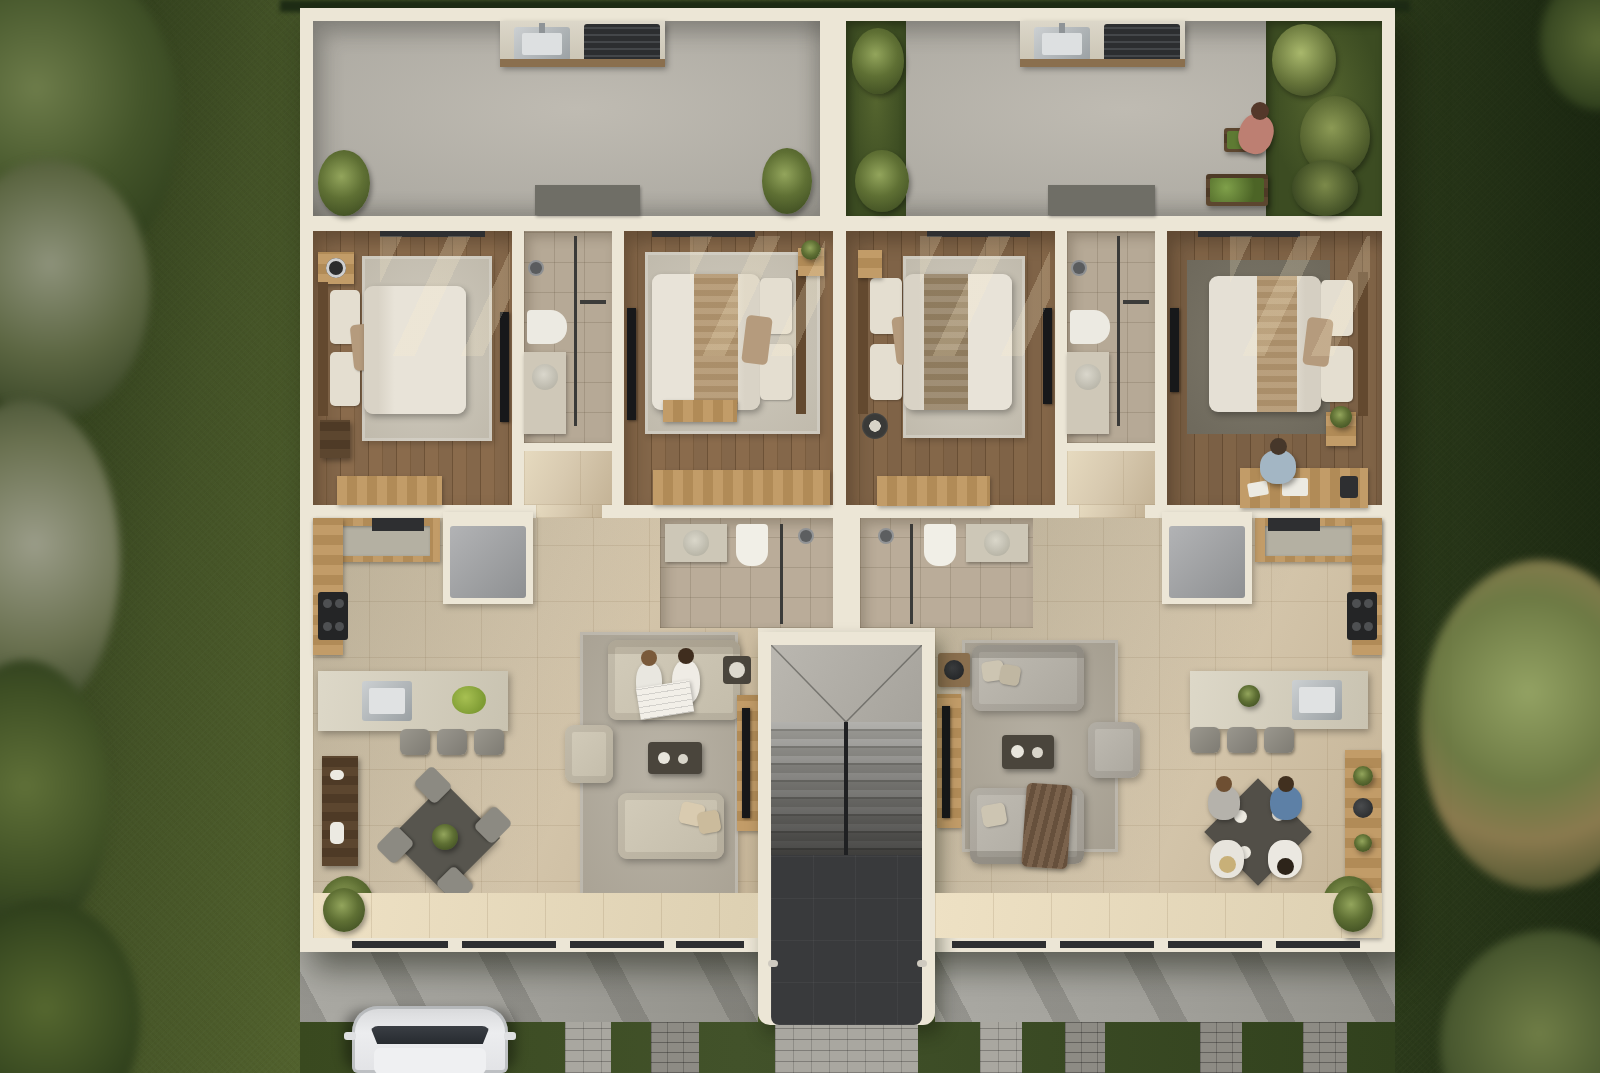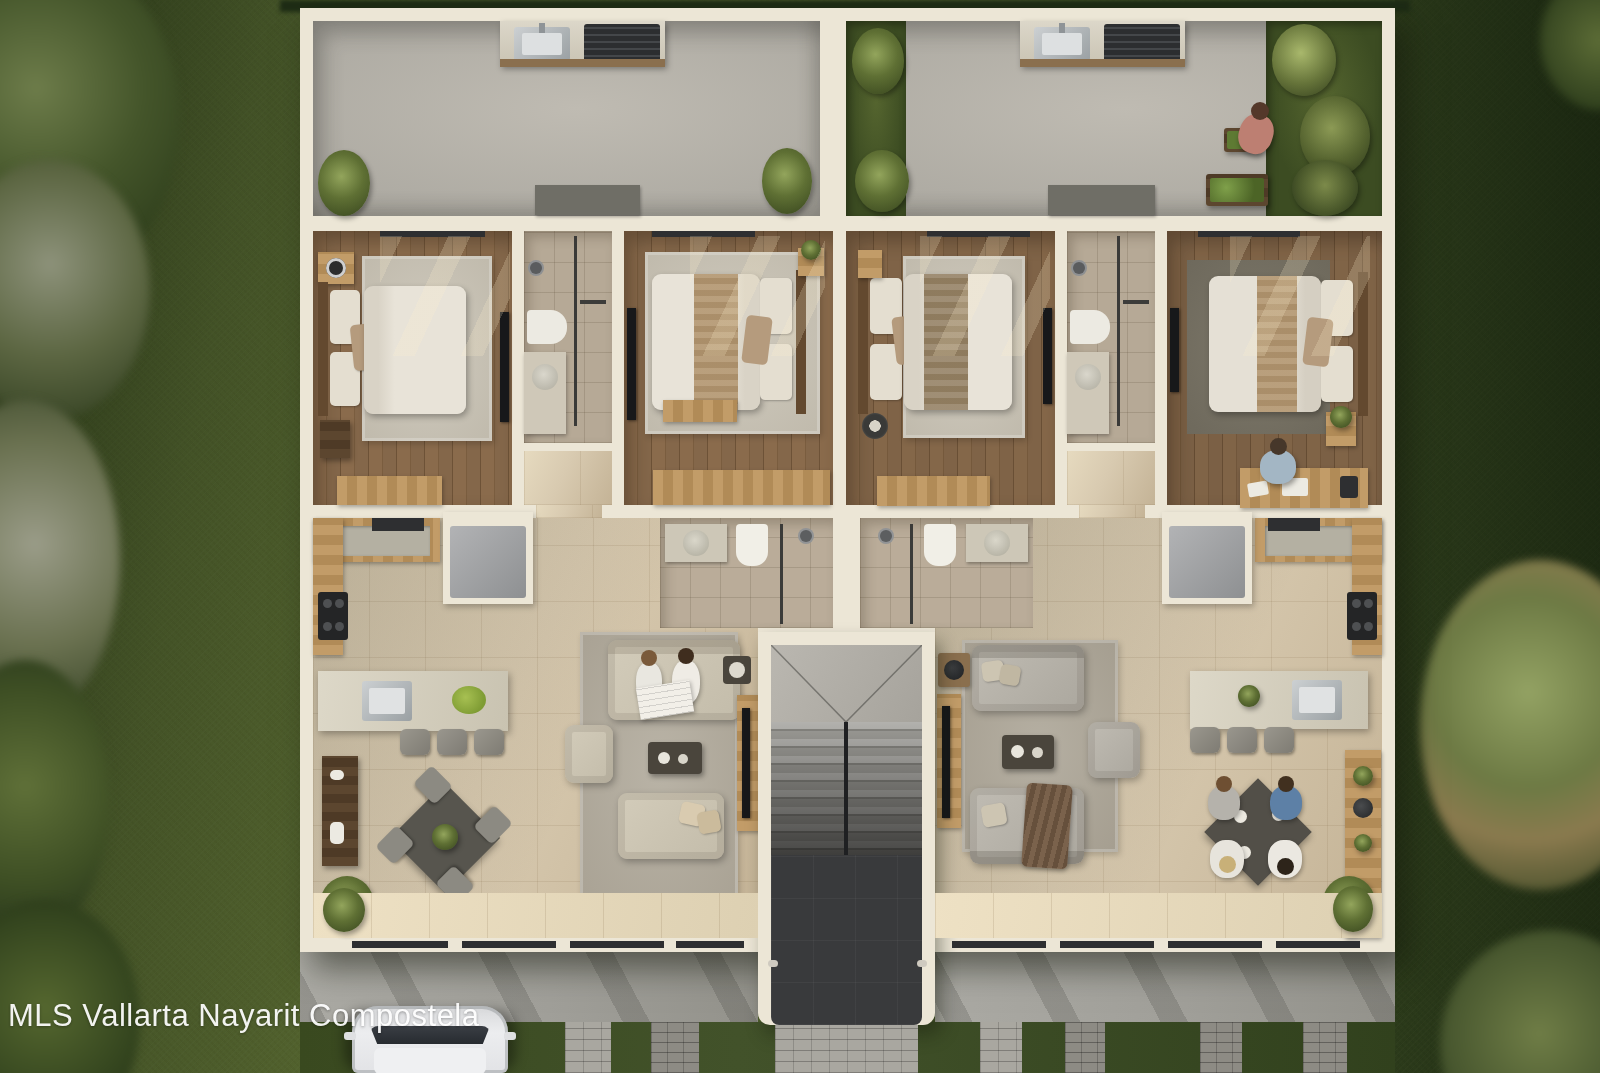--- a/index.html
+++ b/index.html
@@ -438,15 +438,14 @@
   <div class="a plant" style="left:1333px;top:886px;width:40px;height:46px"></div>
   <div class="a drk" style="left:352px;top:941px;width:96px;height:7px"></div>
   <div class="a drk" style="left:462px;top:941px;width:94px;height:7px"></div>
   <div class="a drk" style="left:570px;top:941px;width:94px;height:7px"></div>
   <div class="a drk" style="left:676px;top:941px;width:68px;height:7px"></div>
   <div class="a drk" style="left:952px;top:941px;width:94px;height:7px"></div>
   <div class="a drk" style="left:1060px;top:941px;width:94px;height:7px"></div>
   <div class="a drk" style="left:1168px;top:941px;width:94px;height:7px"></div>
   <div class="a drk" style="left:1276px;top:941px;width:84px;height:7px"></div>
 
-  <div class="a watermark" style="left:8px;top:998px">MLS Vallarta Nayarit Compostela</div>
 
 </div>
 
 </body></html>

